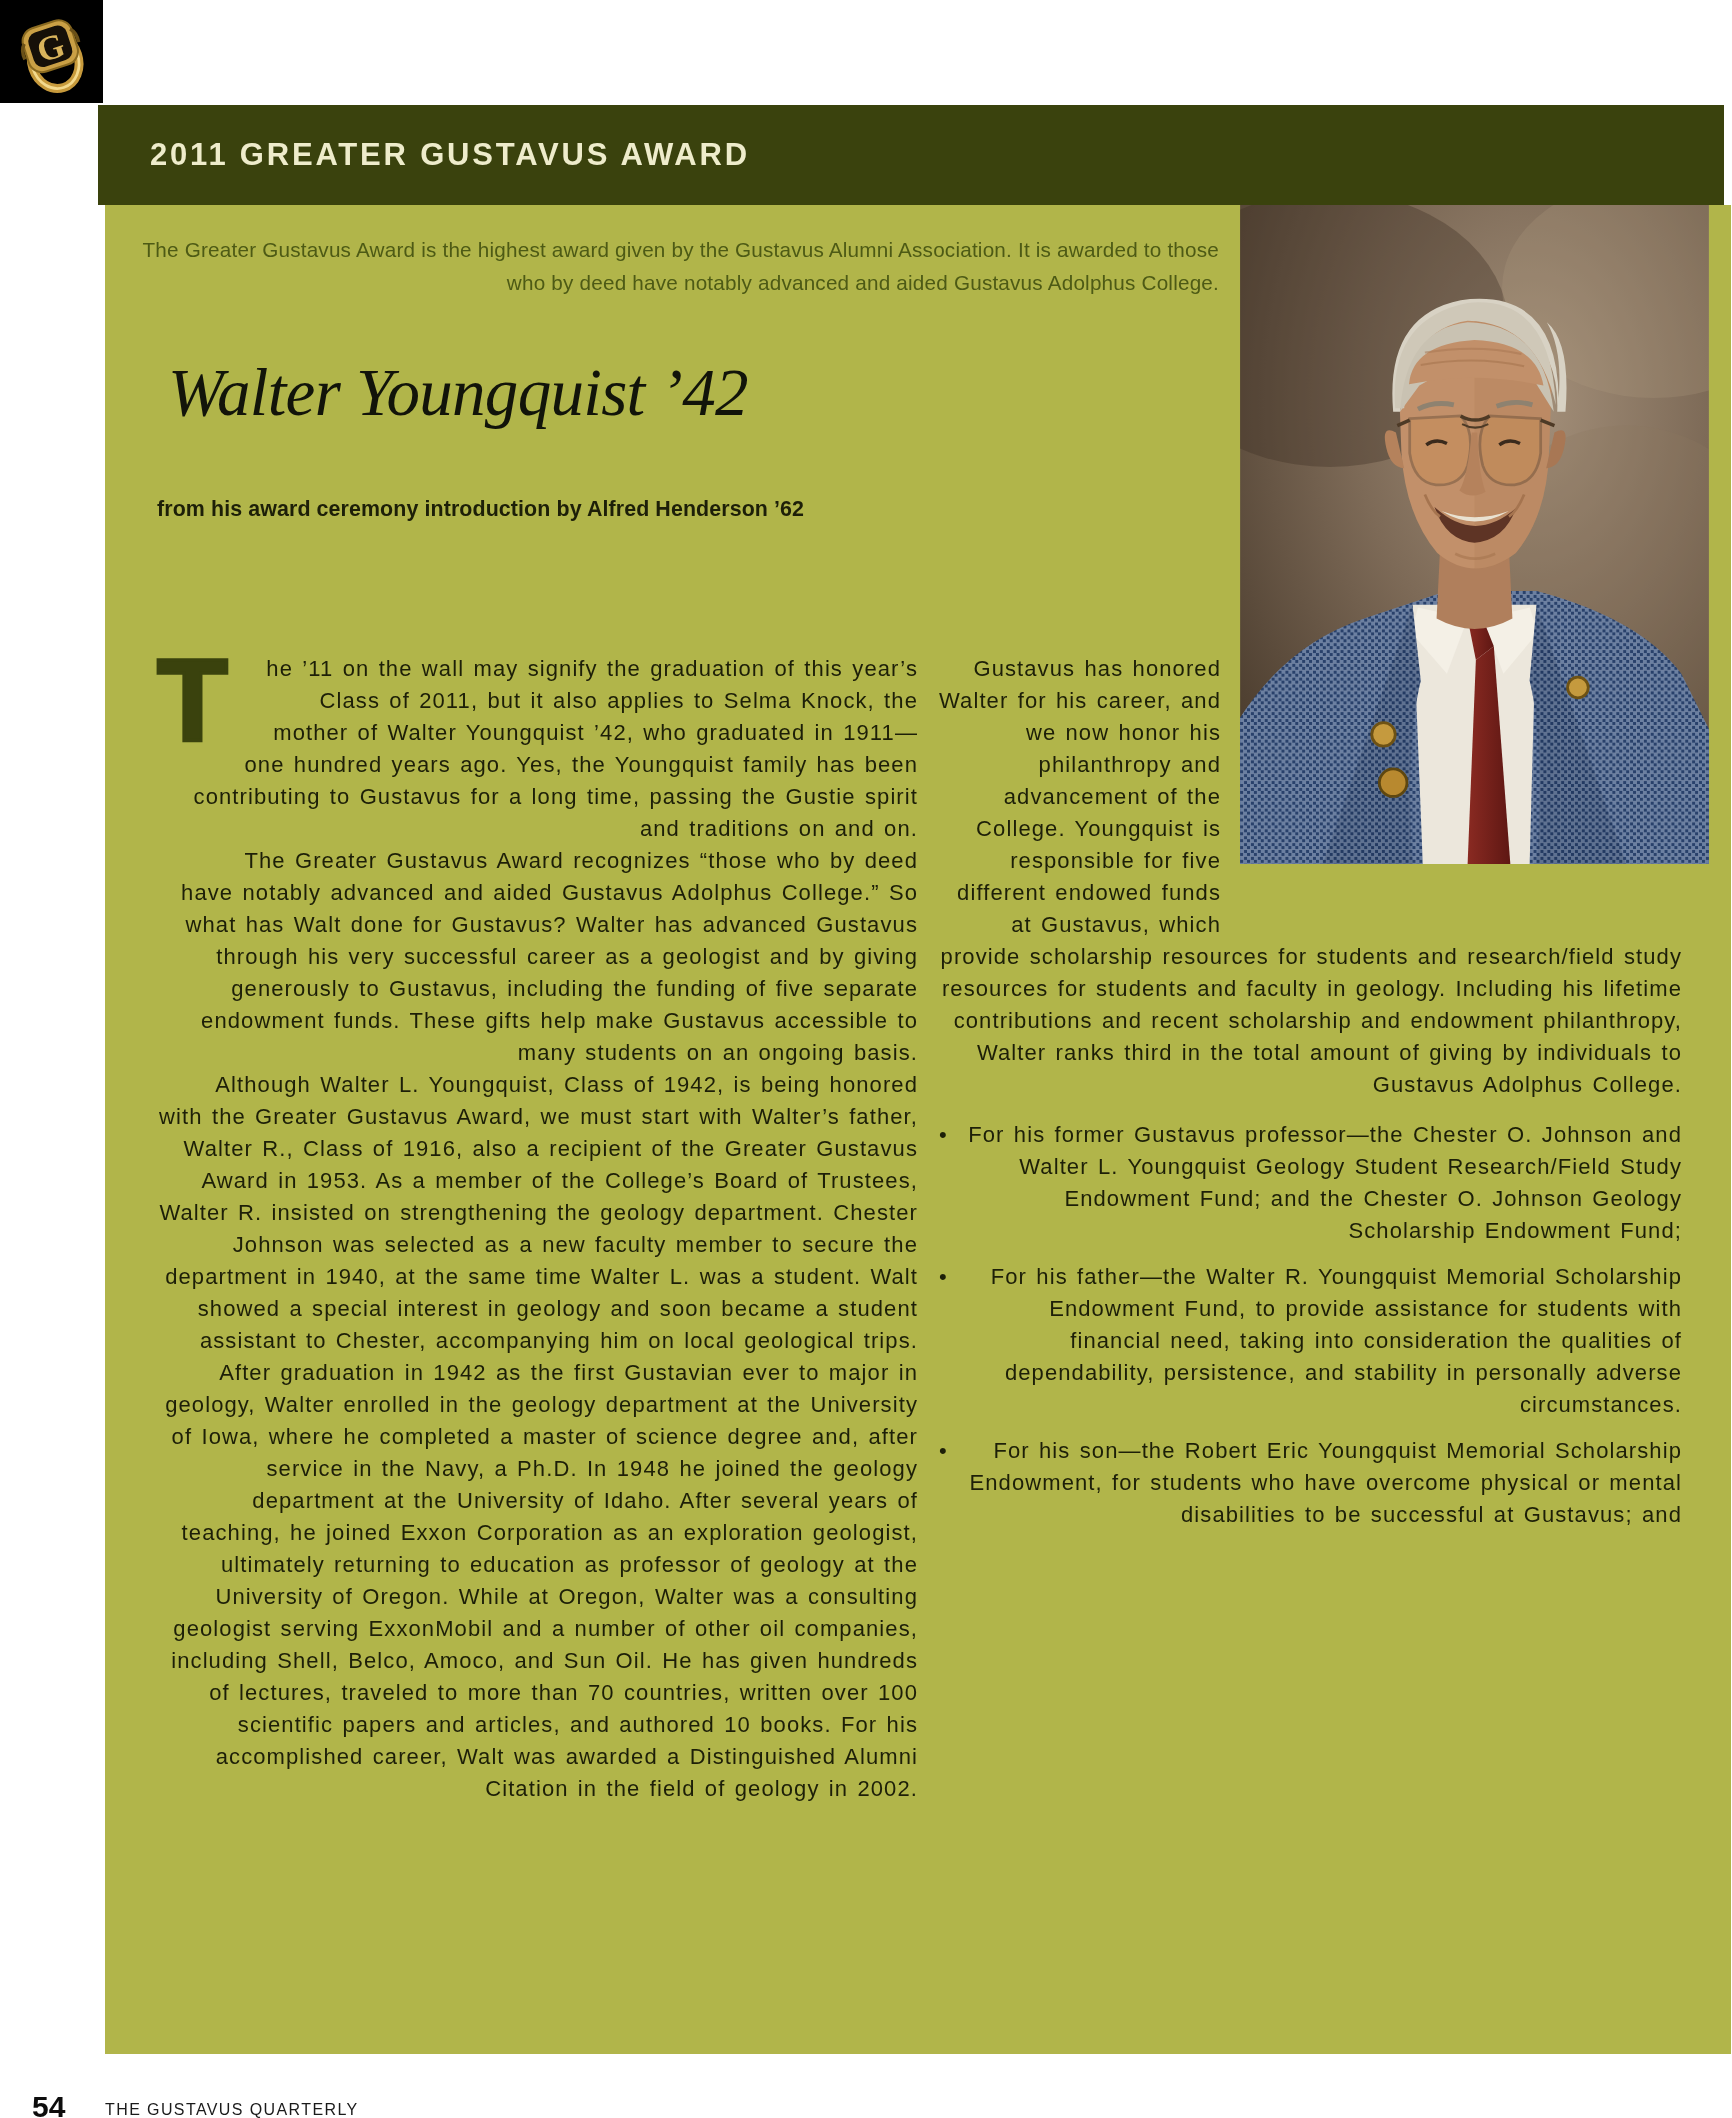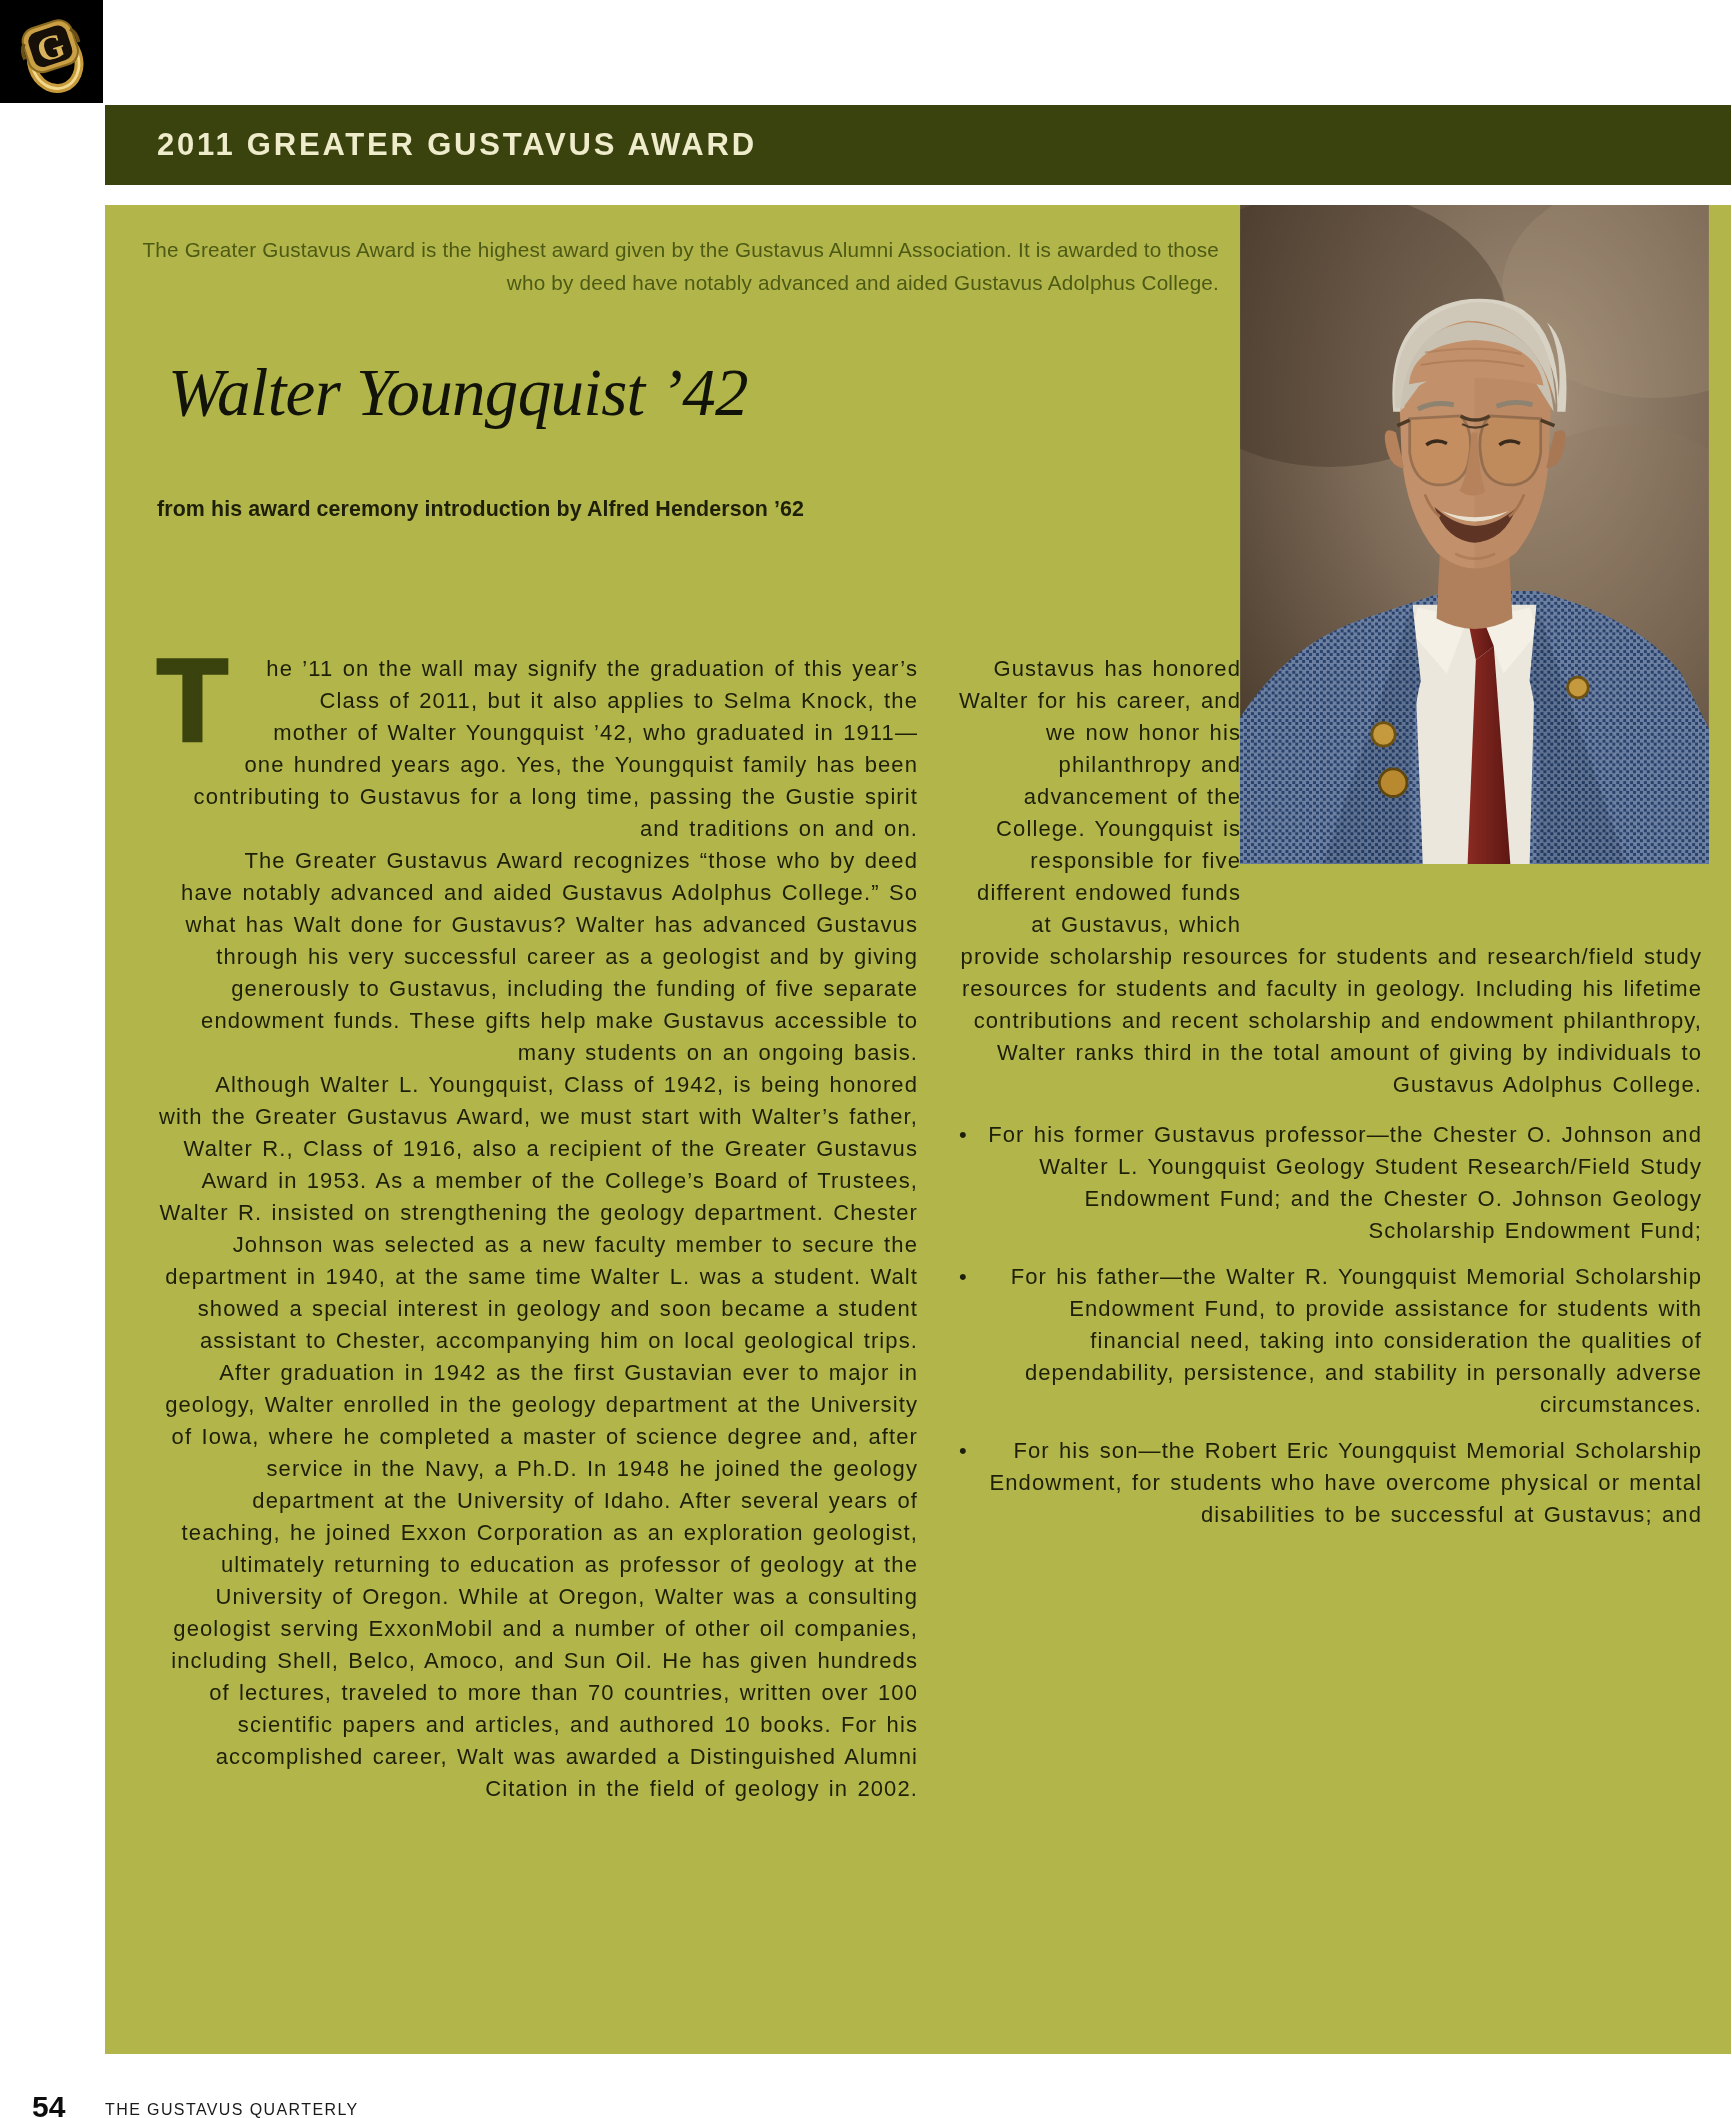--- a/index.html
+++ b/index.html
@@ -12,21 +12,21 @@
     font-family:"Liberation Sans", sans-serif;
   }
   
   .logo-box{
     position:absolute;left:0;top:0;width:103px;height:103px;
     background:#000000;
   }
   .logo-box svg{position:absolute;left:9.7px;top:8.3px;}
   
   .header-bar{
-    position:absolute;left:105px;top:105px;width:1626px;height:80px;
+    position:absolute;left:98px;top:105px;width:1626px;height:100px;
     background:#3a420d;
   }
   .header-bar h1{
     position:absolute;left:52px;top:0;bottom:0;margin:0;
     display:flex;align-items:center;
     font-size:31px;font-weight:bold;letter-spacing:2.8px;
     color:#eeeccb;white-space:nowrap;
   }
   
   .content{
@@ -56,21 +56,21 @@
     position:absolute;left:1135px;top:0;width:469px;height:659px;
     overflow:hidden;
   }
   
   .col{
     position:absolute;top:448px;
     font-size:22px;line-height:32px;color:#1d1f08;
     letter-spacing:1.1px;word-spacing:2.1px;
   }
   .col-left{left:52px;width:761px;}
-  .col-right{left:854px;width:743px;}
+  .col-right{left:834px;width:743px;}
   .col p{margin:0;}
   .col p.ind{text-indent:31px;}
   .dropcap{
     float:left;
     font-size:116px;line-height:88px;
     width:70px;height:91px;
     margin:4.1px 11px 0 0;
     color:#3a420d;
     font-weight:bold;
     -webkit-text-stroke:3.4px #3a420d;

